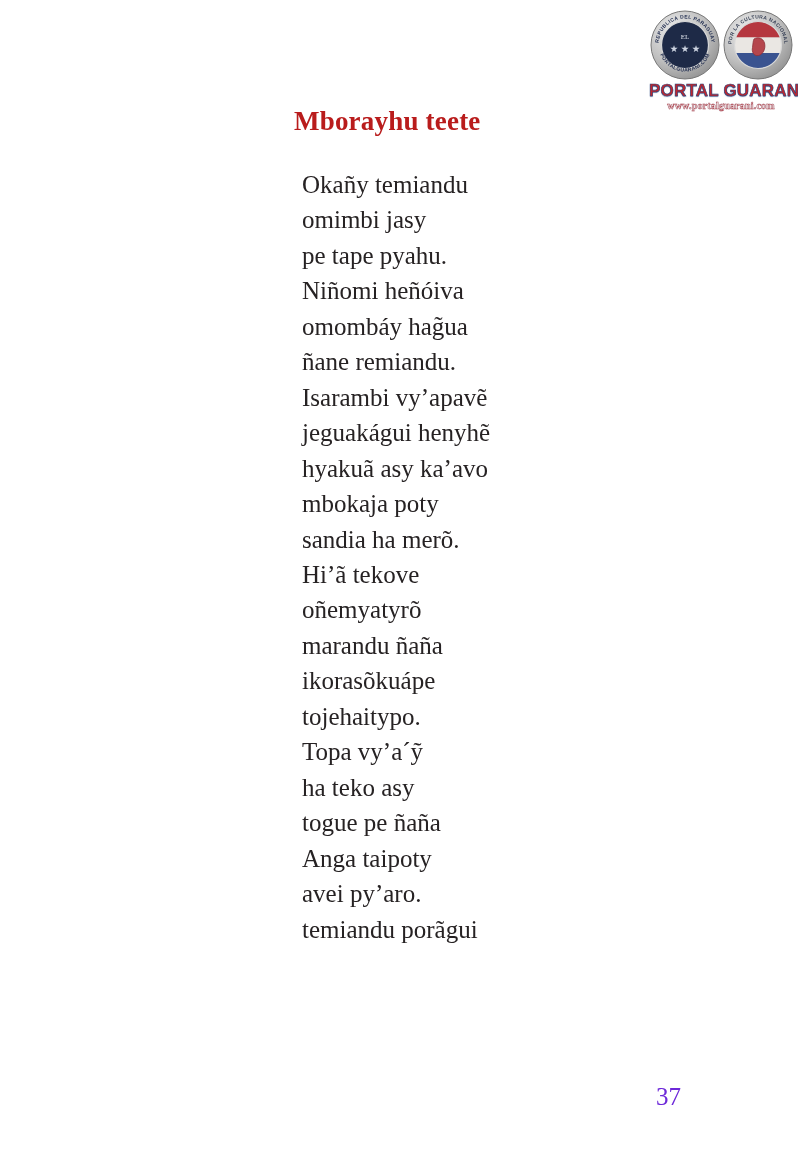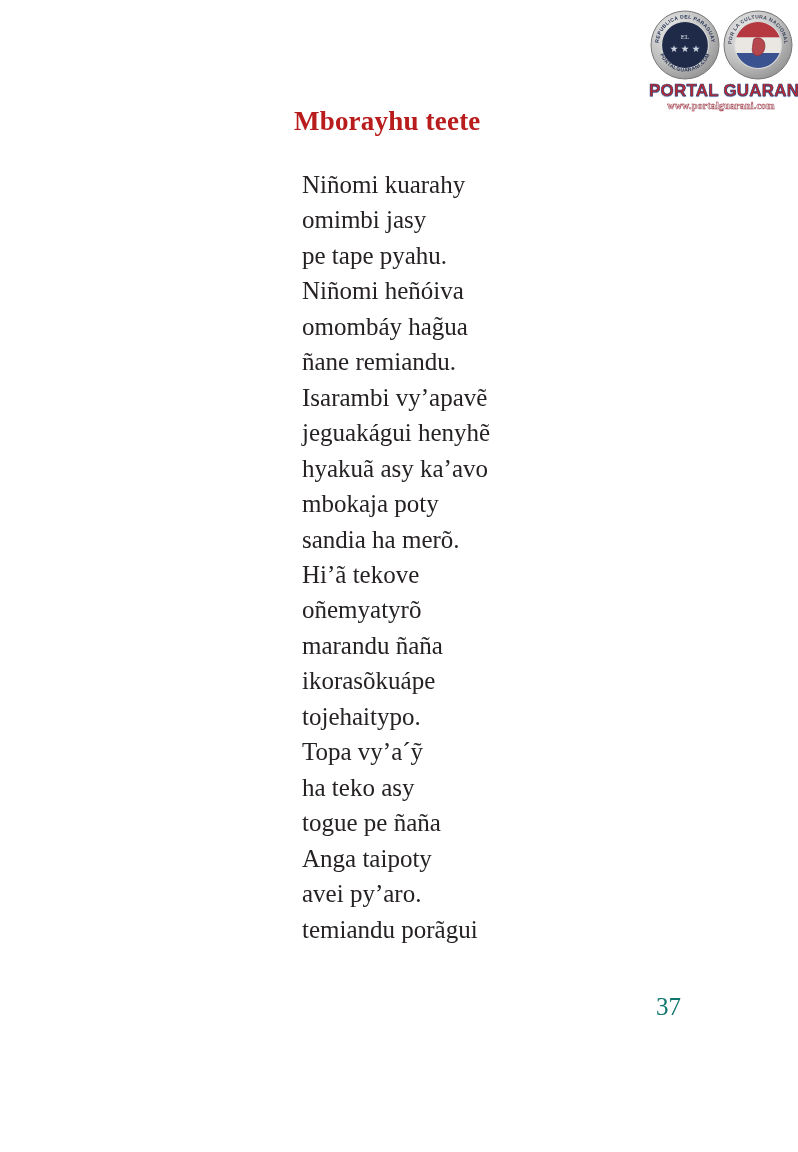--- a/index.html
+++ b/index.html
@@ -47,22 +47,22 @@
     color:#b91c1c;
   }
   .poem {
     position:absolute; left:302px; top:167px;
     font-size:25px; line-height:35.45px;
     color:#262223;
   }
   .poem-line { white-space:pre; }
 
   .page-number {
-    position:absolute; left:656px; top:993px;
-    font-size:25px; color:#0f766e;
+    position:absolute; left:656px; top:1083px;
+    font-size:25px; color:#6d28d9;
   }
 </style>
 </head>
 <body>
 
 <div class="page">
 
   <header class="logo">
     <div class="seals">
 
@@ -106,21 +106,21 @@
         </text>
       </svg>
     </div>
     <div class="brand">PORTAL GUARANI</div>
     <div class="url">www.portalguarani.com</div>
   </header>
 
   <main>
     <h1 class="title">Mborayhu teete</h1>
     <div class="poem">
-        <div class="poem-line">Niñomi kuarahy</div>
+        <div class="poem-line">Okañy temiandu</div>
         <div class="poem-line">omimbi jasy</div>
         <div class="poem-line">pe tape pyahu.</div>
         <div class="poem-line">Niñomi heñóiva</div>
         <div class="poem-line">omombáy hag̃ua</div>
         <div class="poem-line">ñane remiandu.</div>
         <div class="poem-line">Isarambi vy’apavẽ</div>
         <div class="poem-line">jeguakágui henyhẽ</div>
         <div class="poem-line">hyakuã asy ka’avo</div>
         <div class="poem-line">mbokaja poty</div>
         <div class="poem-line">sandia ha merõ.</div>

